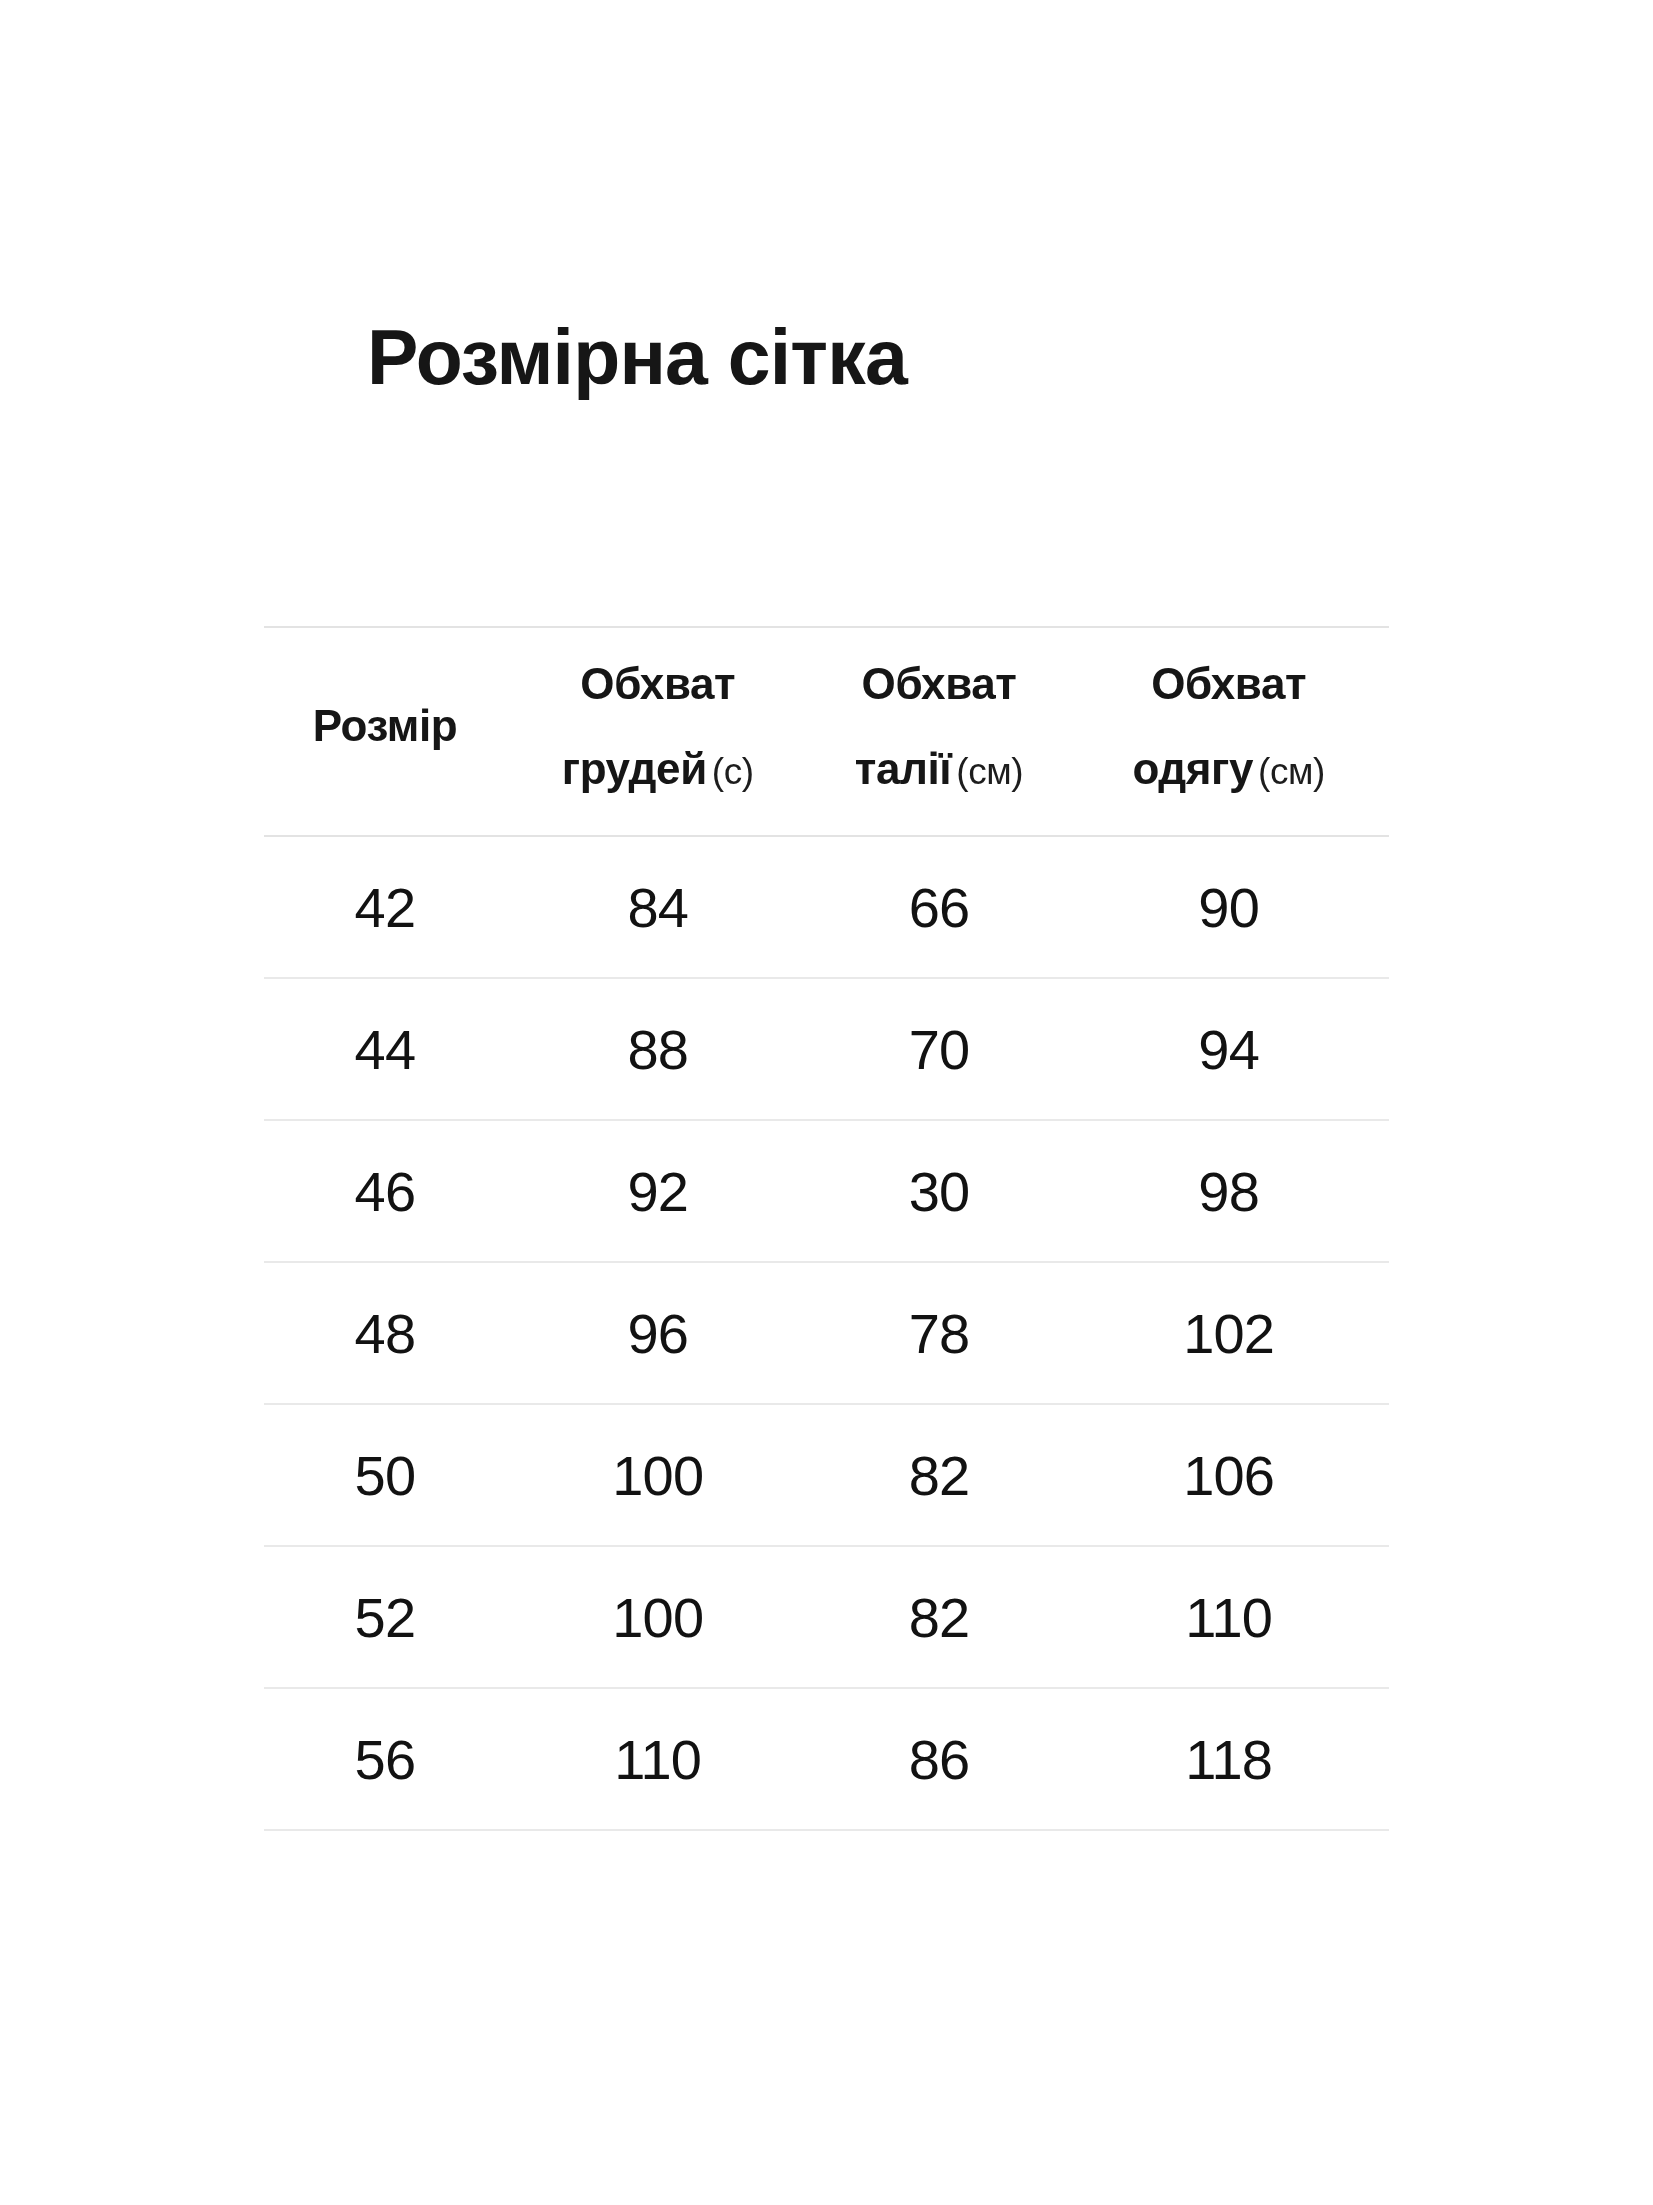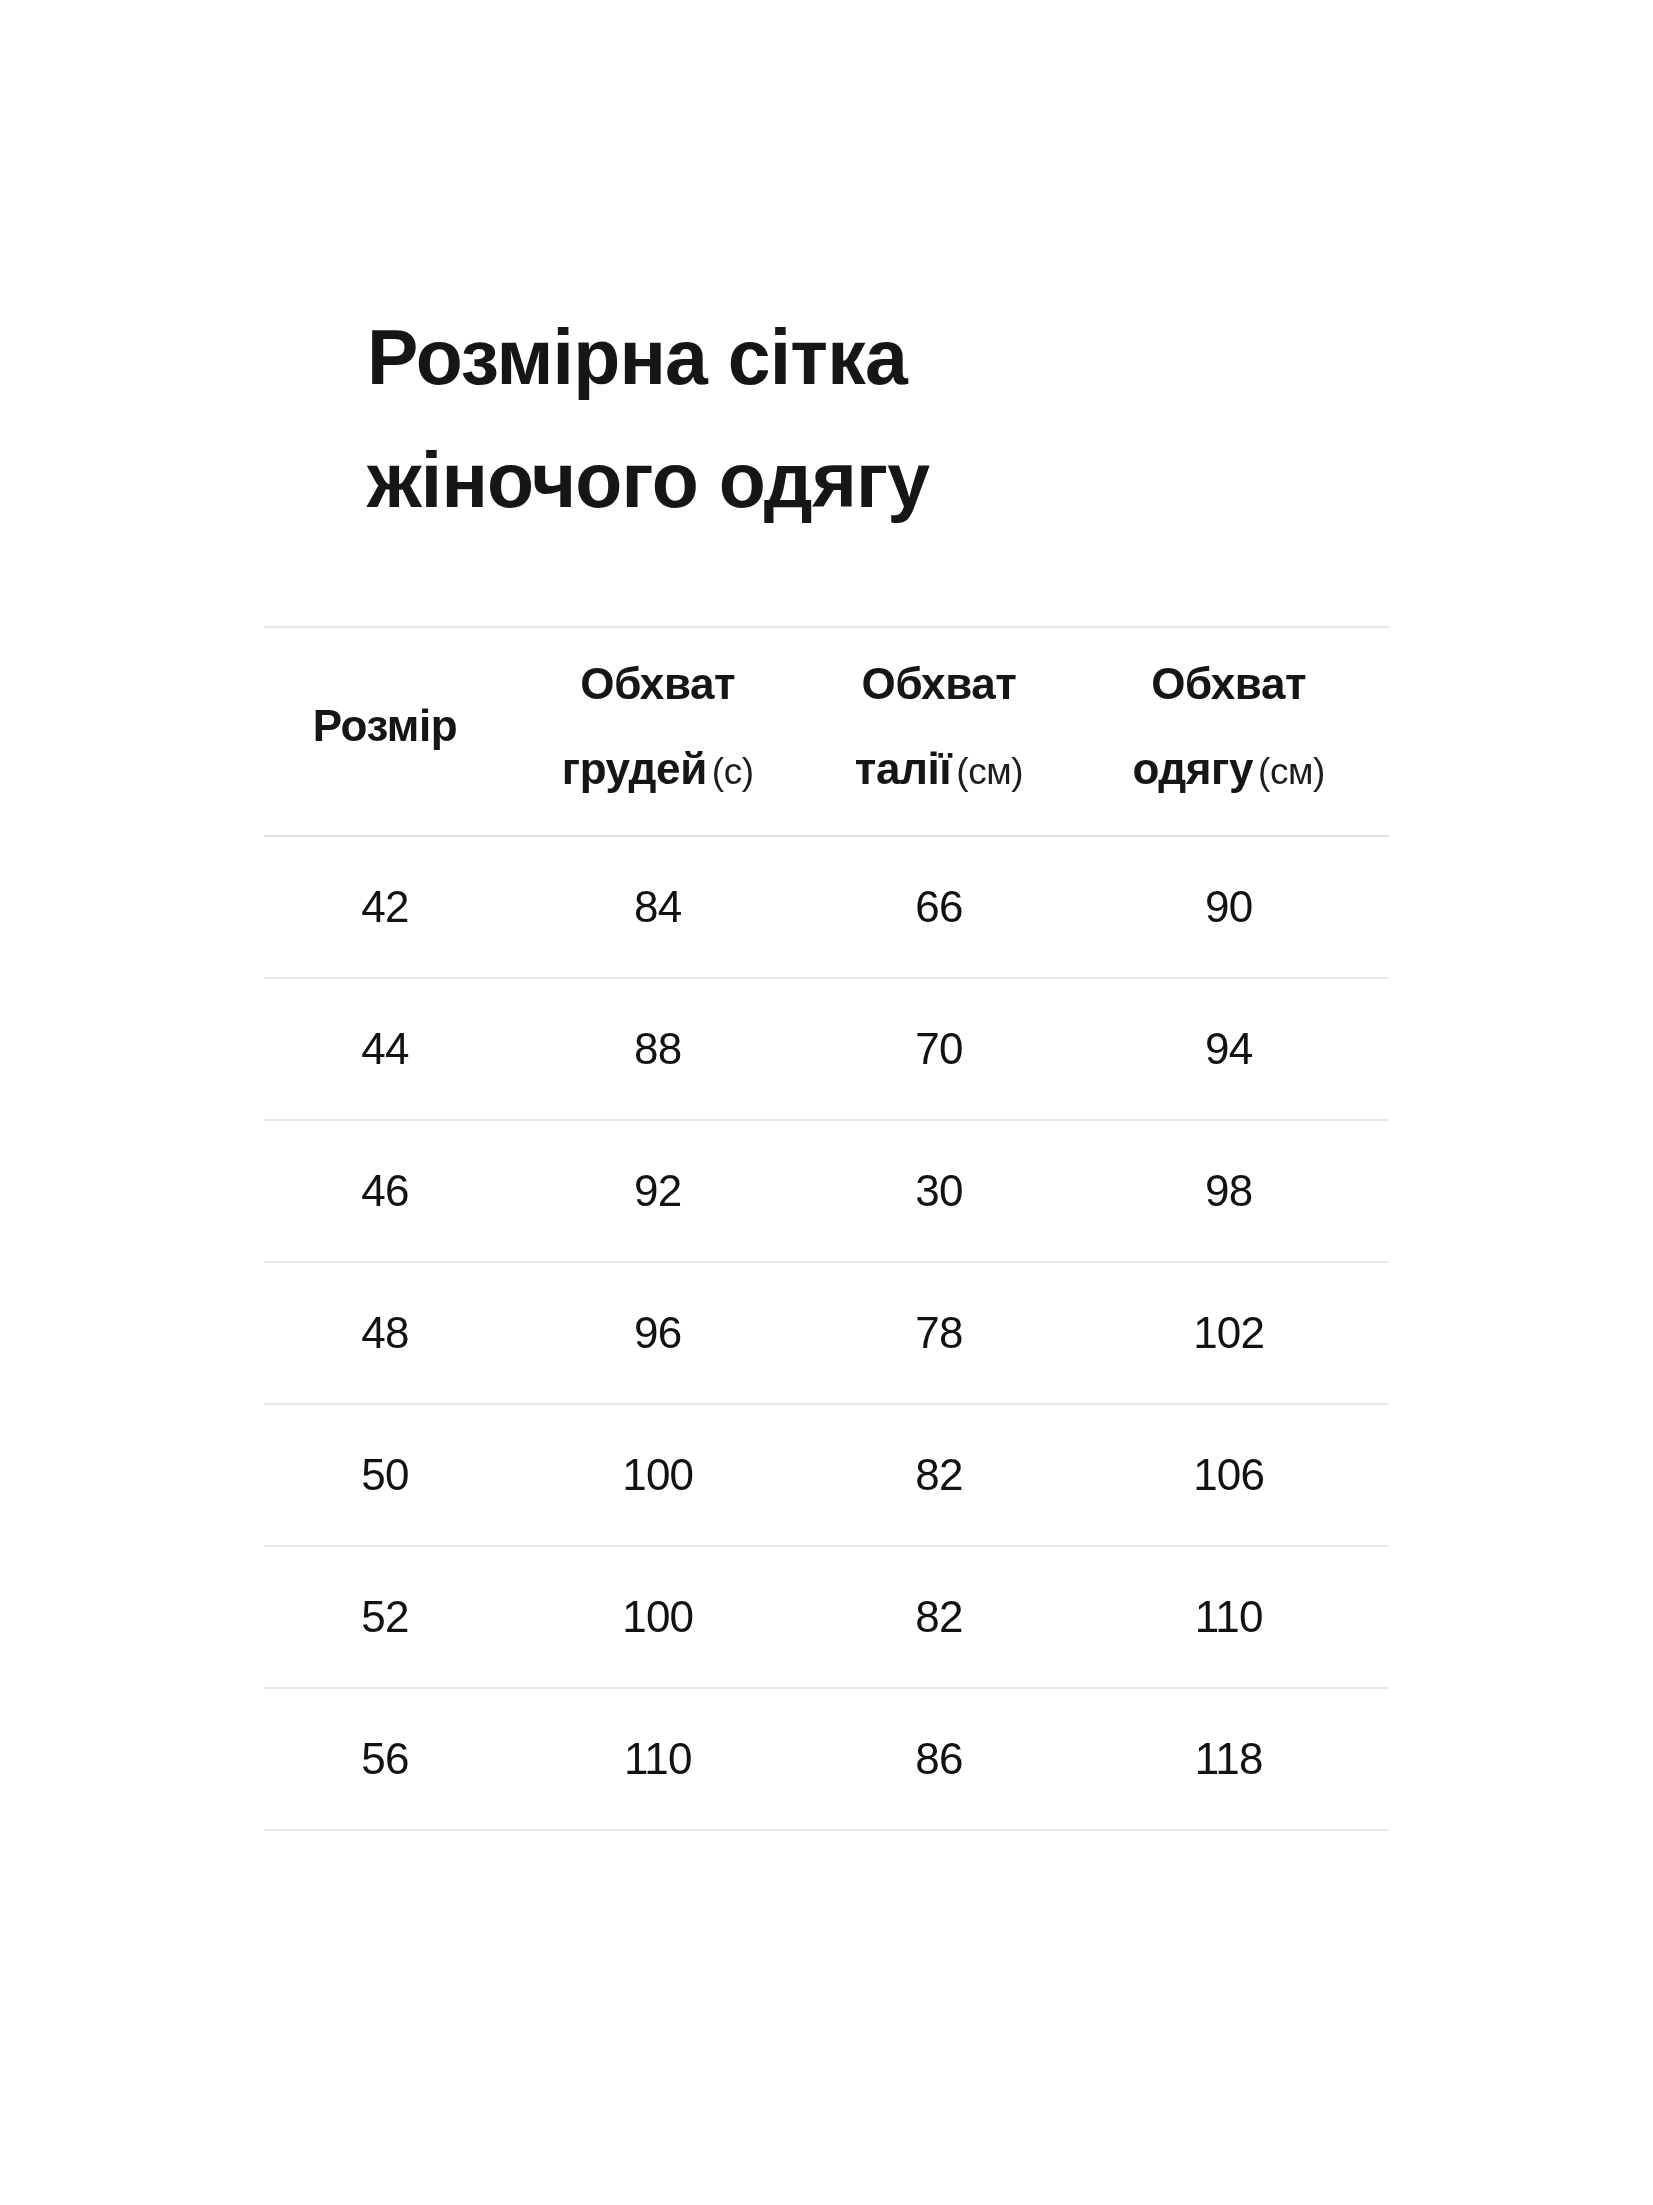--- a/index.html
+++ b/index.html
@@ -82,32 +82,31 @@
   }
   .h-unit {
     font-size: 37px;
     font-weight: 400;
     color: #1d1d1d;
     margin-left: 4.9px;
     letter-spacing: -0.4px;
   }
 
   table.size-table td {
-    font-size: 44px;
+    font-size: 56px;
     font-weight: 400;
     color: #121212;
     letter-spacing: -0.8px;
   }
 </style>
 </head>
 <body>
 
 <h1 class="page-title">
   <span class="t-line">Розмірна сітка</span>
-  <span class="t-line">жіночого одягу</span>
 </h1>
 
 <div class="size-table-wrap">
   <table class="size-table">
     <colgroup>
       <col class="c1">
         <col class="c2">
         <col class="c3">
         <col class="c4">
     </colgroup>

